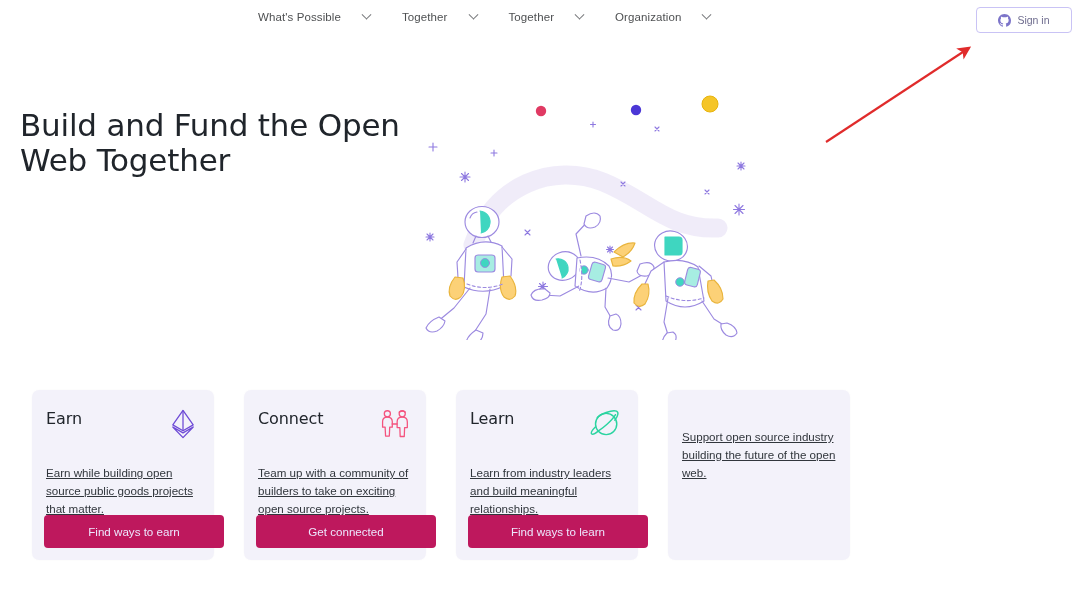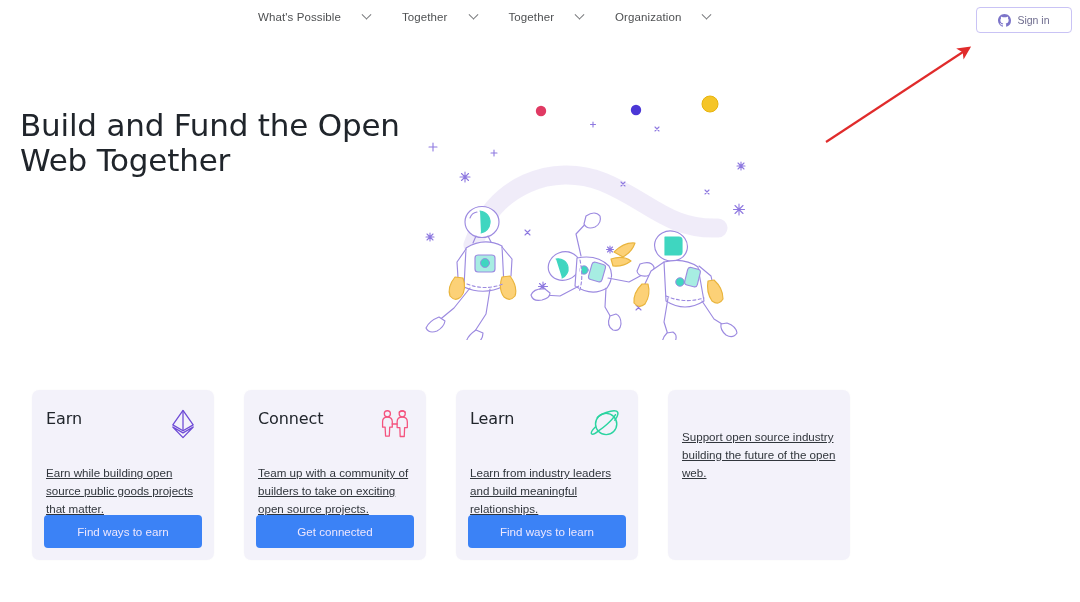--- a/index.html
+++ b/index.html
@@ -79,22 +79,22 @@
   }
   .card-icon { width: 34px; height: 34px; flex: none; }
   .card-body {
     margin-top: 21px;
     font-size: 11.6px; line-height: 1.55; color: #31363C;
     font-family: "Liberation Sans", sans-serif;
     text-decoration: underline;
   }
   .card-btn {
     position: absolute; left: 12px; bottom: 12px;
-    width: 158px; height: 33px;
-    background: #3b82f6;
+    width: 180px; height: 33px;
+    background: #be185d;
     border: none; border-radius: 4px;
     color: #EDE7FE; font-size: 11.6px;
     display: flex; align-items: center; justify-content: center;
     cursor: pointer;
     font-family: "Liberation Sans", sans-serif;
   }
 
   
   .annotation { position: absolute; left: 0; top: 0; width: 1080px; height: 602px; pointer-events: none; }
 </style>

